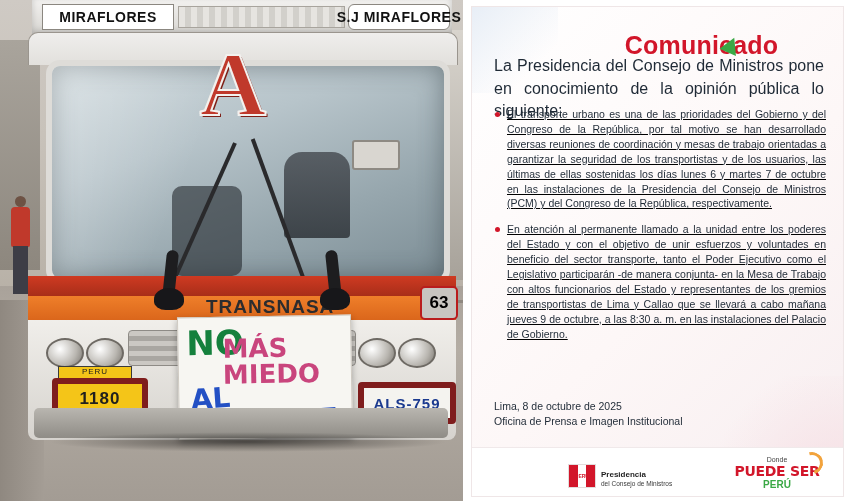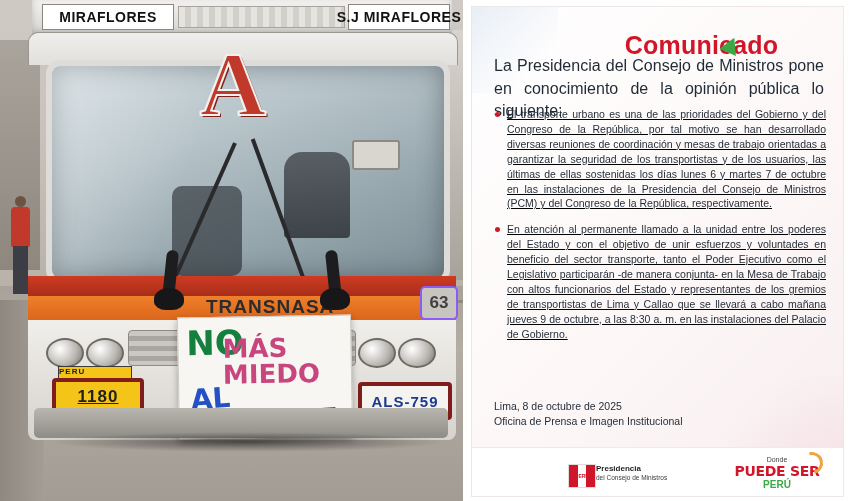--- a/index.html
+++ b/index.html
@@ -83,21 +83,21 @@
     background: #ffffff;
     border: 1px solid #8b8780;
     color: #111;
     font-weight: bold;
     font-size: 14px;
     letter-spacing: .5px;
     display: flex; align-items: center; justify-content: center;
     white-space: nowrap;
   }
   .dest-left { left: 14px; width: 130px; }
-  .dest-right { left: 320px; width: 100px; }
+  .dest-right { left: 320px; width: 100px; border-radius: 6px; }
   .roof-strip {
     position:absolute; left:150px; top:6px; width:165px; height:20px;
     background: repeating-linear-gradient(90deg,#e6e4e0 0 6px,#d2d0cb 6px 12px);
     border:1px solid #a8a49d;
   }
 
   
   .bus-top {
     position: absolute; left: 0; top: 32px; width: 428px; height: 32px;
     background: linear-gradient(#efeeec,#e2e0dc);
@@ -202,38 +202,38 @@
   .grille {
     position: absolute; left: 100px; top: 330px; width: 226px; height: 34px;
     background: repeating-linear-gradient(180deg,#cbc8c3 0 5px,#a9a6a1 5px 10px);
     border: 1px solid #8e8b86;
     border-radius: 4px;
   }
 
   
   .plate {
     position: absolute; height: 30px; border-radius: 4px;
-    border: 4px solid #7f1d1d;
+    border: 6px solid #7f1d1d;
     display: flex; align-items: center; justify-content: center;
     font-family: "Liberation Sans", sans-serif;
-    font-weight: bold; font-size: 17px; letter-spacing: 1px; text-decoration: underline;
+    font-weight: bold; font-size: 17px; letter-spacing: 1px;
   }
   .plate.yellow { left: 24px; top: 378px; width: 84px; background: #f4c518; color:#20201e; }
   .plate.white  { left: 330px; top: 382px; width: 86px; background: #f4f3ef; color:#1b3a8f; font-size: 15px; }
   .plate-top-label {
     position:absolute; left: 30px; top: 366px; width: 72px; height: 12px;
     background:#f4c518; border:1px solid #3a3a3a; border-bottom:none;
-    font-size: 8px; color:#20201e; font-weight:bold; letter-spacing:1px;
+    font-size: 8px; text-align:center; color:#20201e; font-weight:normal; letter-spacing:1px;
   }
 
   
   .route-num {
     position: absolute; left: 392px; top: 286px; width: 34px; height: 30px;
-    background: #c8c5c0; border: 2px solid #8b5cf6; border-radius: 5px;
-    color: #404040; font-weight: bold; font-size: 17px;
+    background: #c8c5c0; border: 2px solid #b91c1c; border-radius: 5px;
+    color: #000000; font-weight: bold; font-size: 17px;
     display:flex; align-items:center; justify-content:center;
   }
 
   
   .banner {
     position: absolute; left: 150px; top: 316px;
     width: 172px; height: 120px;
     background: #f7f6f2;
     border: 1px solid #cfcac2;
     box-shadow: 0 3px 7px rgba(0,0,0,.3);
@@ -323,21 +323,21 @@
     position: absolute; left: 22px; bottom: 66px; width: 332px;
     font-size: 10.5px; line-height: 1.5; color: #1f2a36;
   }
   .footer-bar {
     position: absolute; left: 0; bottom: 0; width: 371px; height: 48px;
     background: #ffffff;
     border-top: 1px solid #f0e9ea;
   }
   .gob-logo {
     position: absolute; left: 96px; bottom: 8px;
-    display: flex; align-items: flex-start; 
+    display: flex; align-items: flex-end; gap: 5px;
   }
   .gob-flag {
     width: 26px; height: 22px;
     background: linear-gradient(90deg,#d2162a 0 33%,#ffffff 33% 66%,#d2162a 66% 100%);
     border: 1px solid #e3dcdc;
   }
   .gob-flag-txt {
     font-size: 5px; color: #d2162a; font-weight: bold; text-align:center; line-height:22px;
   }
   .gob-text { font-size: 6.5px; color: #3a3a3a; line-height: 1.25; }

